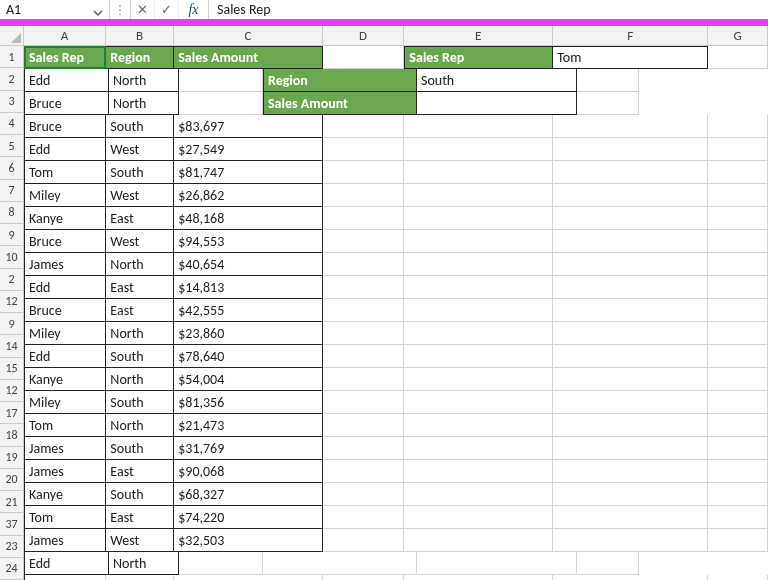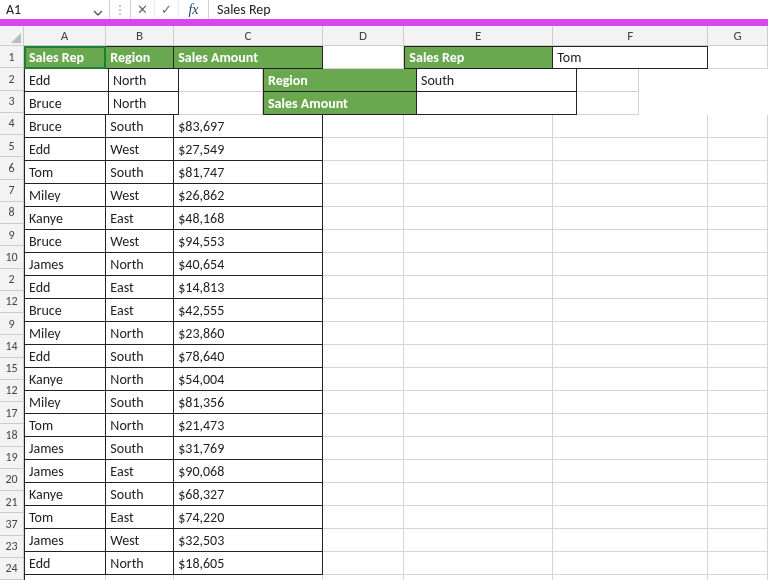--- a/index.html
+++ b/index.html
@@ -366,21 +366,20 @@
         <div class="cell cB border-strong">West</div>
         <div class="cell cC border-strong">$32,503</div>
         <div class="cell cD"></div>
         <div class="cell cE"></div>
         <div class="cell cF"></div>
         <div class="cell cG"></div>
       </div>
       <div class="row">
         <div class="cell cA border-strong border-left">Edd</div>
         <div class="cell cB border-strong">North</div>
-        <div class="cell cC border-strong">$18,605</div>
         <div class="cell cD"></div>
         <div class="cell cE"></div>
         <div class="cell cF"></div>
         <div class="cell cG"></div>
       </div>
       <div class="row">
         <div class="cell cA border-left"></div>
         <div class="cell cB"></div>
         <div class="cell cC"></div>
         <div class="cell cD"></div>

